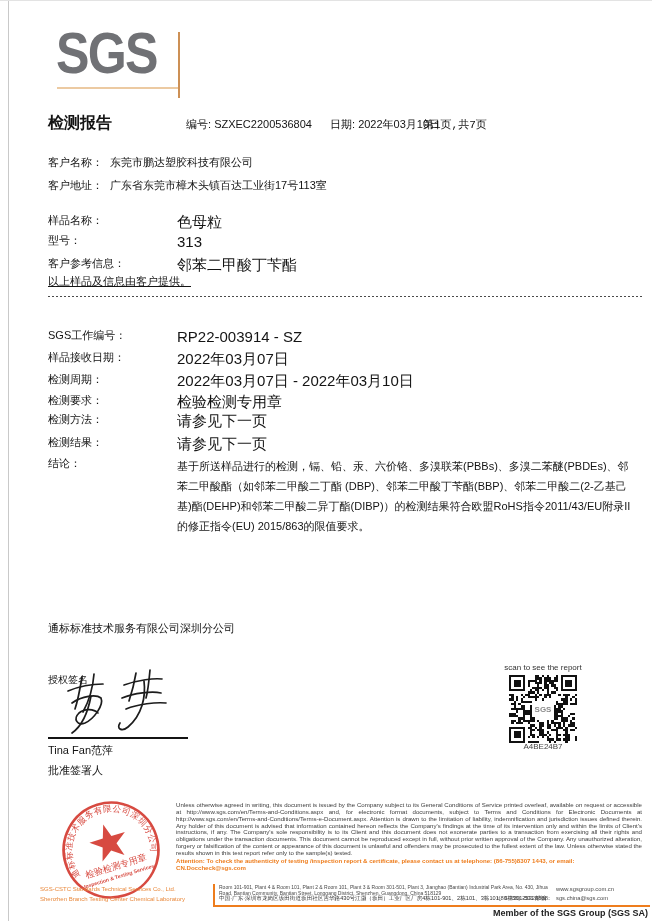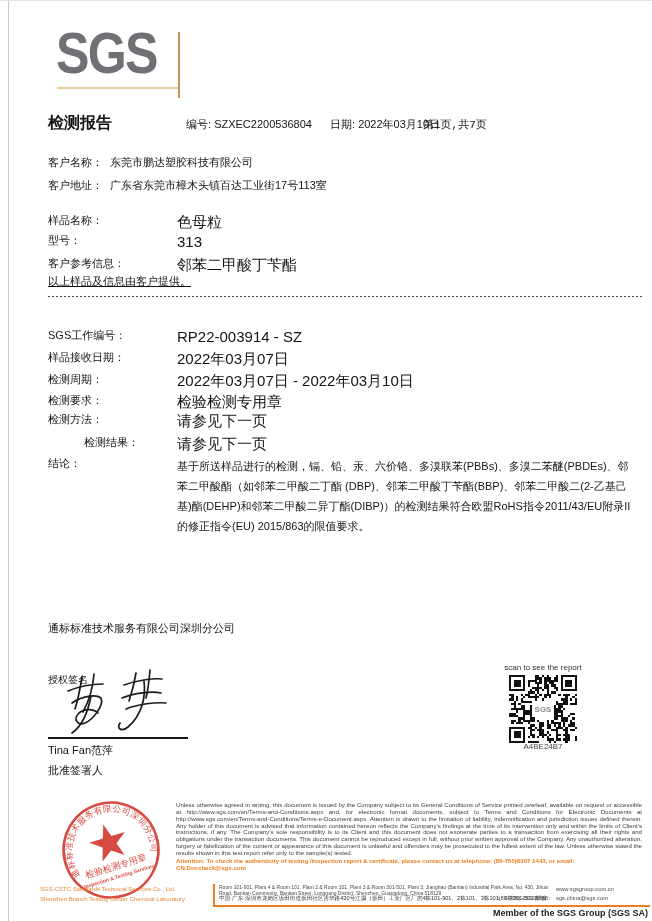--- a/index.html
+++ b/index.html
@@ -89,21 +89,21 @@
   <div class="lbl" style="top:327px;">SGS工作编号：</div>
   <div class="val2" style="top:327px;">RP22-003914 - SZ</div>
   <div class="lbl" style="top:349px;">样品接收日期：</div>
   <div class="val2" style="top:349px;">2022年03月07日</div>
   <div class="lbl" style="top:371px;">检测周期：</div>
   <div class="val2" style="top:371px;">2022年03月07日 - 2022年03月10日</div>
   <div class="lbl" style="top:392px;">检测要求：</div>
   <div class="val2" style="top:392px;">检验检测专用章</div>
   <div class="lbl" style="top:411px;">检测方法：</div>
   <div class="val2" style="top:411px;">请参见下一页</div>
-  <div class="lbl" style="top:434px;margin-left:36px;">检测结果：</div>
+  <div class="lbl" style="top:434px;">检测结果：</div>
   <div class="val2" style="top:434px;">请参见下一页</div>
   <div class="lbl" style="top:455px;">结论：</div>
   <div class="conclusion">基于所送样品进行的检测，镉、铅、汞、六价铬、多溴联苯(PBBs)、多溴二苯醚(PBDEs)、邻苯二甲酸酯（如邻苯二甲酸二丁酯 (DBP)、邻苯二甲酸丁苄酯(BBP)、邻苯二甲酸二(2-乙基己基)酯(DEHP)和邻苯二甲酸二异丁酯(DIBP)）的检测结果符合欧盟RoHS指令2011/43/EU附录II的修正指令(EU) 2015/863的限值要求。</div>
 
   <div class="sig-company">通标标准技术服务有限公司深圳分公司</div>
   <div class="sig-auth">授权签名</div>
   <svg class="sig-svg" width="150" height="74" viewBox="0 0 150 74">
     <g fill="none" stroke="#1c1c1c" stroke-width="1.7" stroke-linecap="round">
       <path d="M10,26 C22,21 36,19 45,19"></path>
       <path d="M24,12 C22,24 19,38 17,44"></path>

